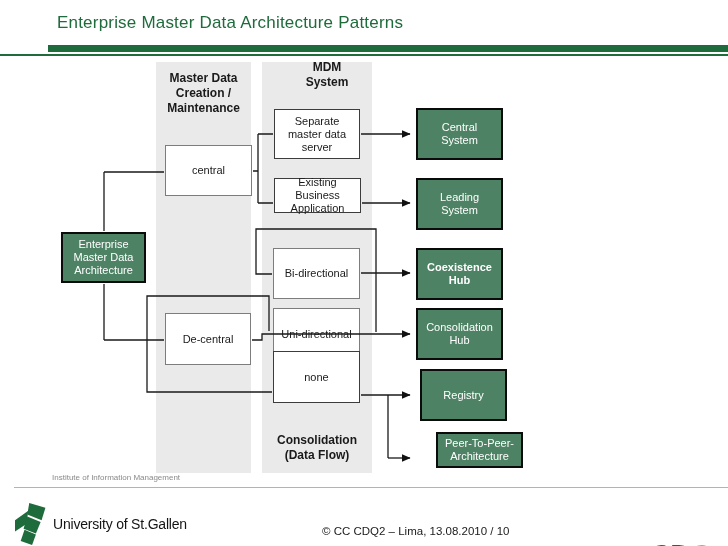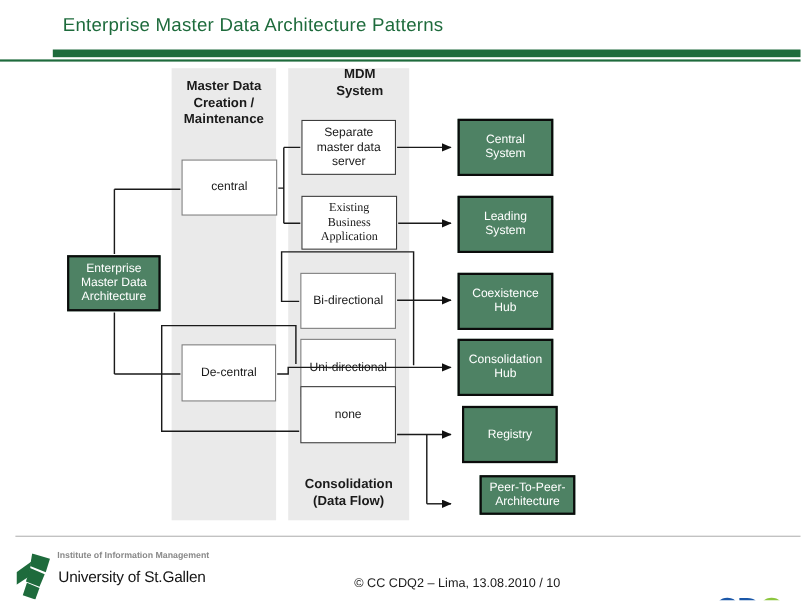--- a/index.html
+++ b/index.html
@@ -26,42 +26,42 @@
   
   .wbox,.gbox{position:absolute;display:flex;align-items:center;justify-content:center;
               text-align:center;font-size:11px;line-height:13px;z-index:2;box-sizing:border-box;}
   .wbox{background:#ffffff;border:1px solid #7d7d7d;color:#1a1a1a;}
   .wbox.dark{border:1px solid #3c3c3c;}
   .gbox{background:#4E8264;border:2px solid #0b0b0b;color:#ffffff;}
 
   #b-central   {left:165px;top:145px;width:87px;height:51px;}
   #b-decentral {left:165px;top:313px;width:86px;height:52px;}
   #b-separate  {left:274px;top:109px;width:86px;height:50px;}
-  #b-existing  {left:274px;top:178px;width:87px;height:49px;font-family:Liberation Serif, serif;}
+  #b-existing  {left:274px;top:178px;width:87px;height:35px;}
   #b-bi        {left:273px;top:248px;width:87px;height:51px;}
   #b-uni       {left:273px;top:308px;width:87px;height:53px;}
   #b-none      {left:273px;top:351px;width:87px;height:52px;}
 
   #g-root          {left:61px;top:232px;width:85px;height:51px;}
   #g-centralsystem {left:416px;top:108px;width:87px;height:52px;}
   #g-leading       {left:416px;top:178px;width:87px;height:52px;}
-  #g-coexistence   {left:416px;top:248px;width:87px;height:52px;}
+  #g-coexistence   {left:416px;top:248px;width:87px;height:52px;font-weight:bold;}
   #g-consolidation {left:416px;top:308px;width:87px;height:52px;}
   #g-registry      {left:420px;top:369px;width:87px;height:52px;}
   #g-peer          {left:436px;top:432px;width:87px;height:36px;}
 
   #connectors{position:absolute;left:0;top:0;z-index:3;pointer-events:none;}
 
   
   #citation{position:absolute;left:400px;top:470px;width:312px;text-align:right;
             font-size:9.5px;font-style:italic;color:#222;}
 
   
   #footer-line{position:absolute;left:14px;top:487px;width:714px;height:1px;background:#b3b3b3;}
-  #institute{position:absolute;left:52px;top:500px;font-size:8px;color:#8a8a8a;font-weight:bold;}
+  #institute{position:absolute;left:52px;top:473px;font-size:8px;color:#8a8a8a;}
   #hsg-logo{position:absolute;left:15px;top:503px;}
   #university{position:absolute;left:53px;top:516px;font-size:14px;letter-spacing:-.2px;color:#141414;}
   #copyright{position:absolute;left:322px;top:525px;font-size:11.5px;color:#1a1a1a;}
   #cdq{position:absolute;left:641px;top:492px;width:80px;text-align:center;}
   #cdq .big{font-size:29px;font-weight:bold;line-height:30px;letter-spacing:-1px;margin-top:48px;}
   #cdq .cd{color:#1A57A8;}
   #cdq .q{color:#8CC63E;}
   #cdq .tag{font-size:6.5px;color:#3A6FB0;margin-top:1px;}
 </style>
 </head>

